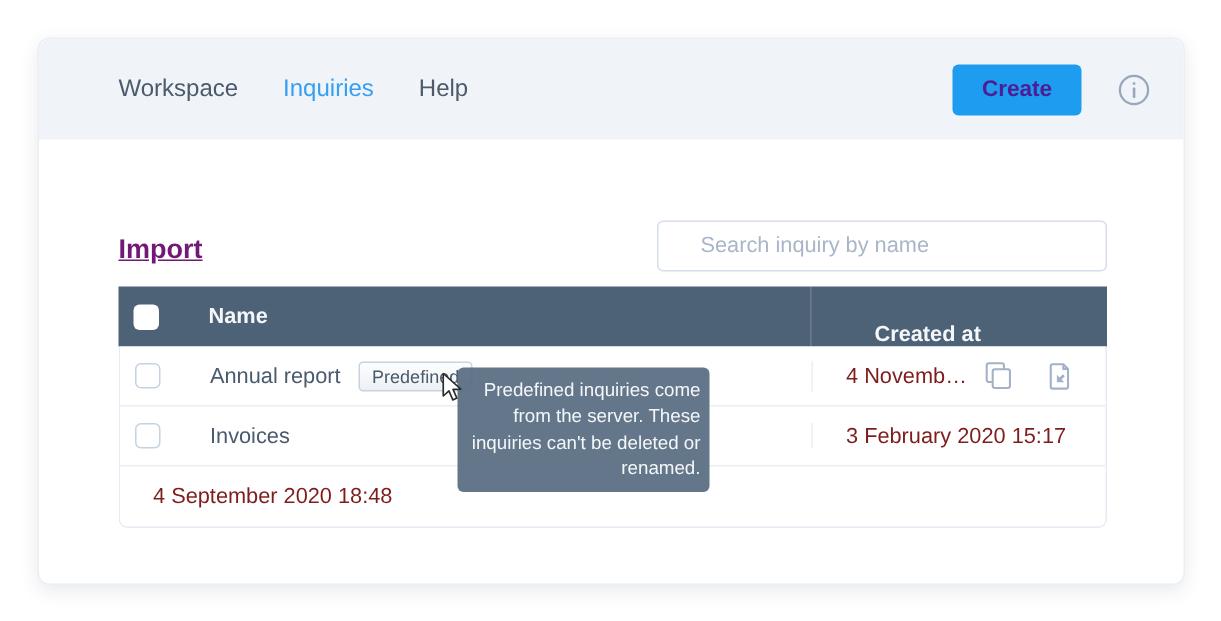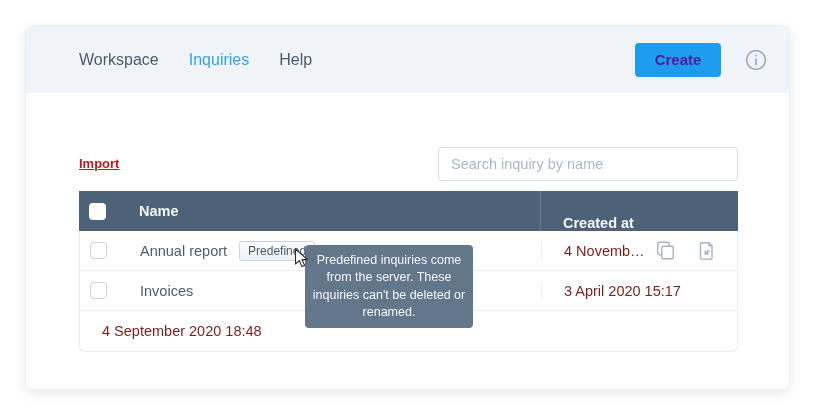--- a/index.html
+++ b/index.html
@@ -21,30 +21,30 @@
   .nav { display:flex; gap:30px; align-items:flex-start; }
   .nav-item { font-size:16px; color:#4b5b6b; cursor:default; }
   .nav-item.active { color:#359ff2; }
   .create-btn {
     margin-left:auto; width:86px; height:34px; background:#1e9cf0; color:#4c1d95;
     border:none; border-radius:4px; font-size:15px; font-weight:600;
     font-family:inherit; cursor:pointer;
   }
   .info-wrap { margin-left:24px; width:22px; height:22px; display:flex; align-items:center; justify-content:center; }
   
-  .section-title { position:absolute; left:53px; top:130px; font-size:13px; font-weight:700; color:#b91c1c;text-decoration:underline; }
+  .section-title { position:absolute; left:53px; top:130px; font-size:18px; font-weight:700; color:#701a75;text-decoration:underline; }
   .search-input {
     position:absolute; left:412px; top:121px; width:300px; height:34px;
-    border:1px solid #d6dee9; border-radius:4px; padding:0 12px;
+    border:1px solid #d6dee9; border-radius:4px; padding:0 28px;
     font-size:14.5px; color:#44566c; font-family:inherit; background:#fff; outline:none;
   }
   .search-input::placeholder { color:#a9b6c8; }
   
   .table { position:absolute; left:53px; top:165px; width:659px; }
-  .thead { display:flex; height:40px; background:#4d6277; color:#f4f7fa; font-size:14.5px; font-weight:700; }
+  .thead { display:flex; height:40px; background:#4d6277; color:#f4f7fa; font-size:14.5px; font-weight:700;gap:20px; }
   .th-name { width:462px; display:flex; align-items:center; padding-left:10px; border-right:1px solid rgba(255,255,255,0.18); }
   .th-created { flex:1; display:flex; align-items:flex-end; padding-left:22px; }
   .cb { width:17px; height:17px; border-radius:4px; background:#fff; flex:0 0 auto; cursor:pointer; }
   .cb.bordered { border:1px solid #c5d2e0; }
   .th-label { margin-left:33px; }
   .tbody { border:1px solid #e6ecf3; border-top:none; border-radius:0 0 6px 6px; background:#fff; }
   .row { display:flex; height:40px; align-items:center; }
   .row:not(:last-child) { border-bottom:1px solid #e9eff5; }
   .cell-name { width:462px; display:flex; align-items:center; padding-left:10px; border-right:1px solid #e9eff5; }
   .row-name { margin-left:33px; font-size:14.5px; color:#4a5b6e; }
@@ -54,21 +54,21 @@
     white-space:nowrap;
   }
   .cell-created { flex:1; display:flex; align-items:center; padding-left:22px; font-size:14.5px; color:#7f1d1d; }
   .icon-btn { display:inline-flex; align-items:center; justify-content:center; width:22px; height:22px; cursor:pointer; }
   .icon-copy { margin-left:10px; }
   .icon-file { margin-left:18px; }
   
   .tooltip {
     position:absolute; left:305px; top:245px; width:168px;
     background:rgba(88,108,128,0.93); border-radius:4px; padding:7px 6px;
-    text-align:center; color:#f4f7fa; font-size:12.5px; line-height:1.38; z-index:5;
+    text-align:right; color:#f4f7fa; font-size:12.5px; line-height:1.38; z-index:5;
   }
   
   .cursor { position:absolute; left:294px; top:248px; z-index:6; }
 </style>
 </head>
 <body>
 
 <div class="page">
   <div class="card">
 
@@ -128,21 +128,21 @@
             </span>
           </div>
         </div>
 
         <div class="row">
           <div class="cell-name">
             <span class="cb bordered"></span>
             <span class="row-name">Invoices</span>
           </div>
           <div class="cell-created">
-            <span>3 April 2020 15:17</span>
+            <span>3 February 2020 15:17</span>
           </div>
         </div>
 
         <div class="row">
           <div class="cell-created">
             <span>4 September 2020 18:48</span>
           </div>
         </div>
 
       </div>

